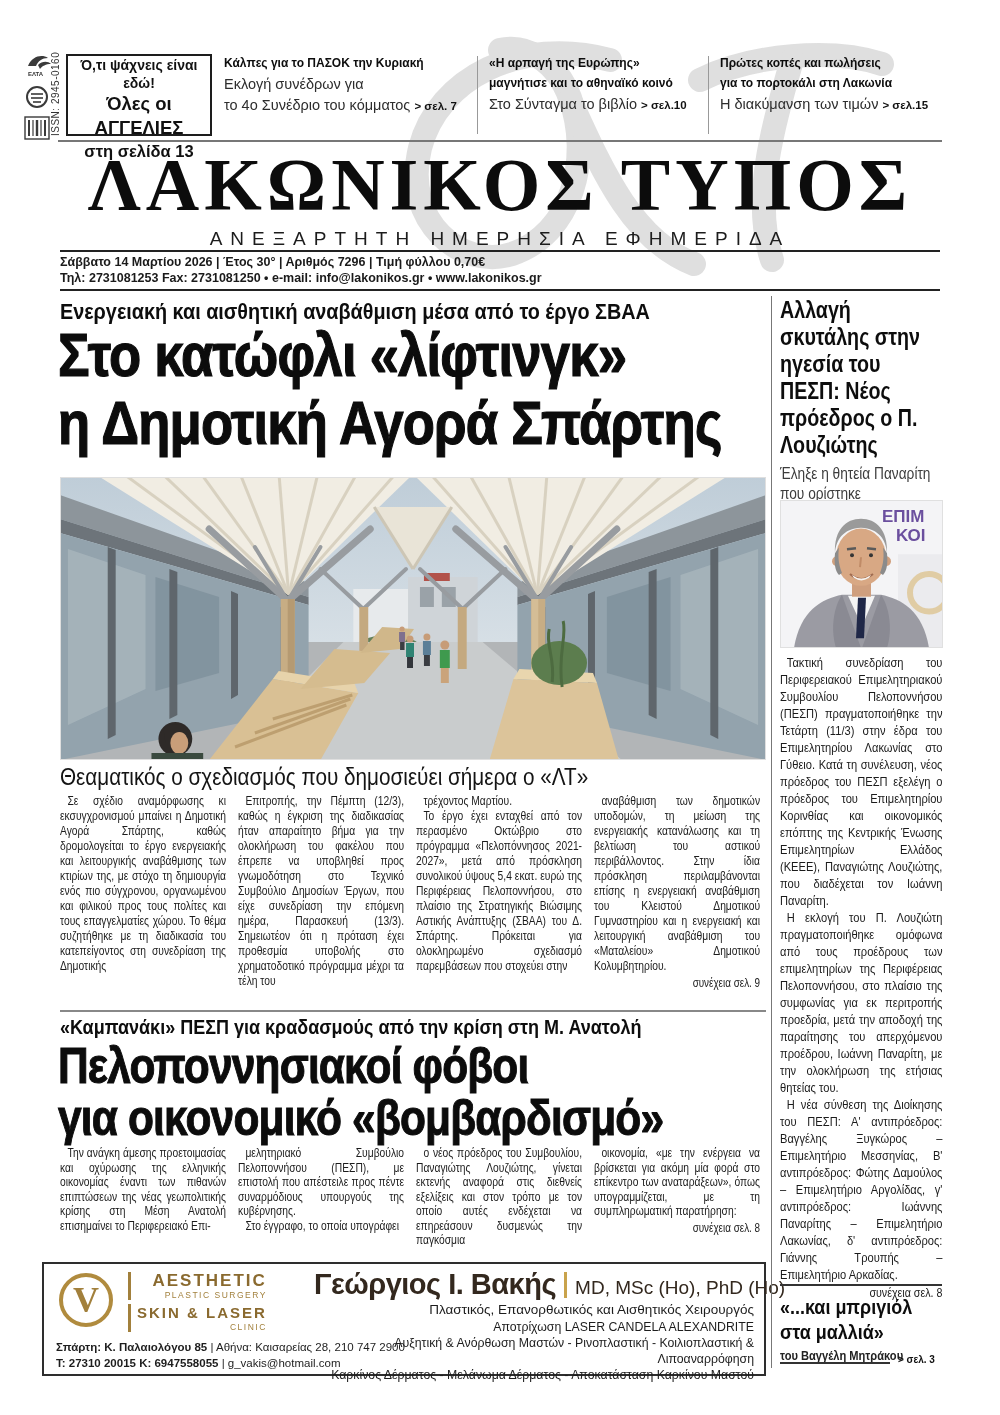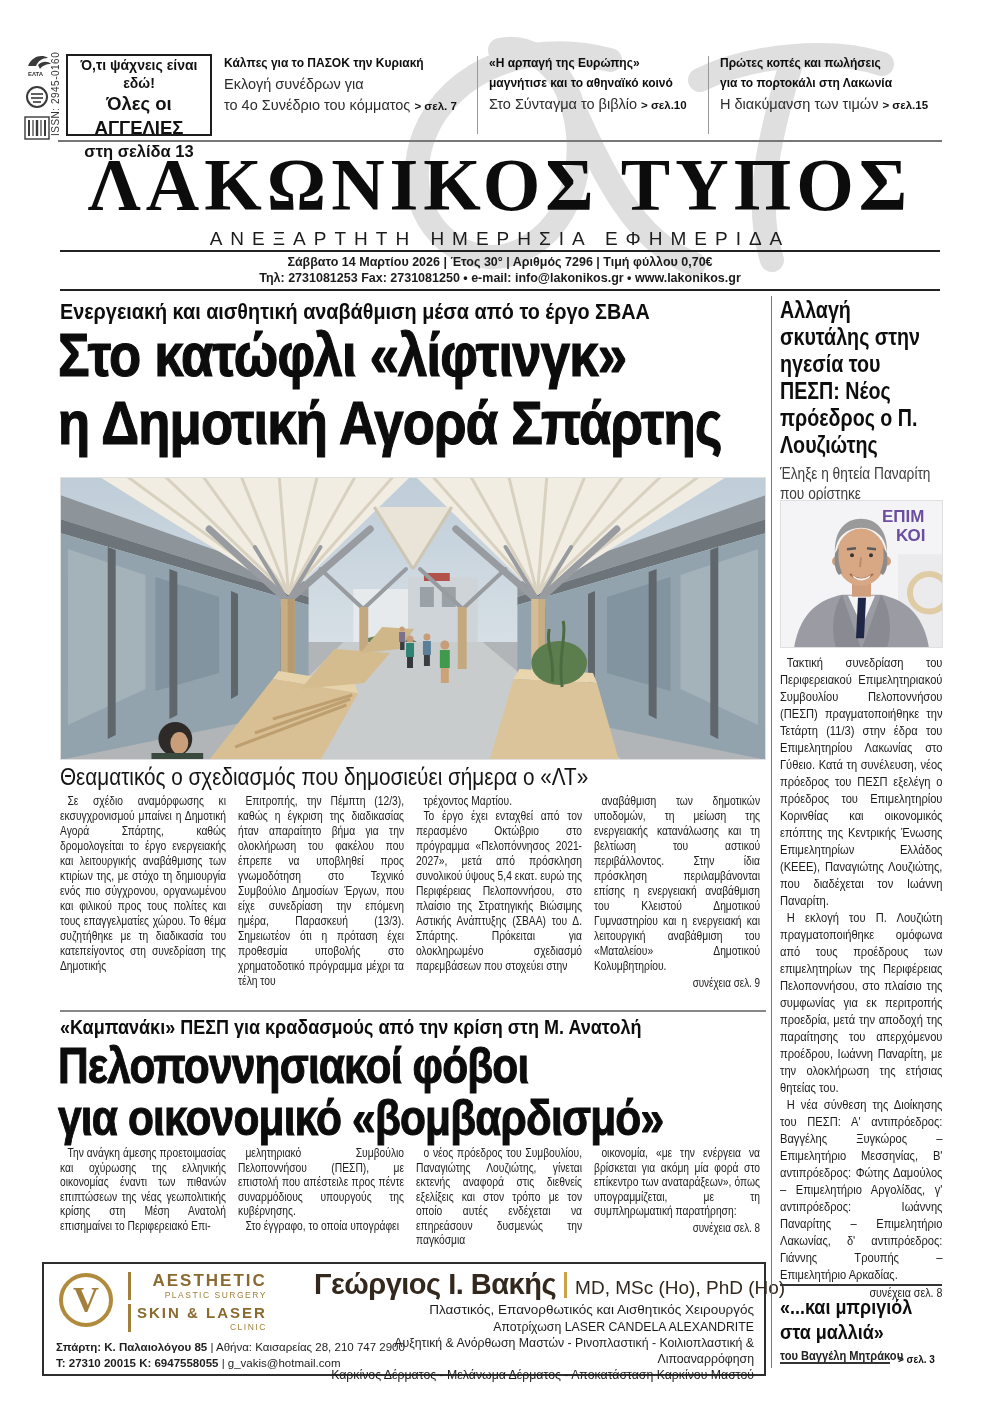--- a/index.html
+++ b/index.html
@@ -15,21 +15,21 @@
   .cl2{font-size:18.5px;font-weight:bold;line-height:24px;}
   .cl3{font-size:16.5px;font-weight:bold;line-height:22px;}
   .teaser-title{font-weight:bold;font-size:12px;line-height:20px;color:#0d0d0d;}
   .teaser-sub{font-size:14.5px;line-height:19px;color:#2d2d2d;margin-top:2px;}
   .pref{font-weight:bold;font-size:11.5px;color:#111;}
   .issn{font-size:10px;color:#333;letter-spacing:.5px;white-space:nowrap;}
   
   .mast-title{font-family:"Liberation Serif",serif;font-weight:bold;font-size:74px;line-height:78px;
               letter-spacing:5px;text-align:center;color:#0c0c0c;white-space:nowrap;}
   .mast-sub{font-size:19px;letter-spacing:8px;text-align:center;color:#1c1c1c;}
-  .dateline{font-size:12.5px;font-weight:bold;text-align:center;color:#1a1a1a;}
+  .dateline{font-size:12.5px;font-weight:bold;text-align:left;color:#1a1a1a;}
   
   .kicker{font-weight:bold;font-size:22px;color:#0d0d0d;white-space:nowrap;}
   .headline{font-weight:bold;font-size:62px;line-height:66px;letter-spacing:-1px;color:#0c0c0c;
             white-space:nowrap;-webkit-text-stroke:1.2px #0c0c0c;}
   .headline2{font-weight:bold;font-size:50px;line-height:52px;letter-spacing:-1px;color:#0c0c0c;
              white-space:nowrap;-webkit-text-stroke:1px #0c0c0c;}
   .caption{font-size:23px;color:#141414;white-space:nowrap;}
   .bodycol{font-size:12.5px;line-height:15px;color:#1b1b1b;}
   .bodycol p{margin:0;text-align:justify;text-indent:9px;}
   .cont{text-align:right;font-size:12px;margin-top:2px;color:#222;}

